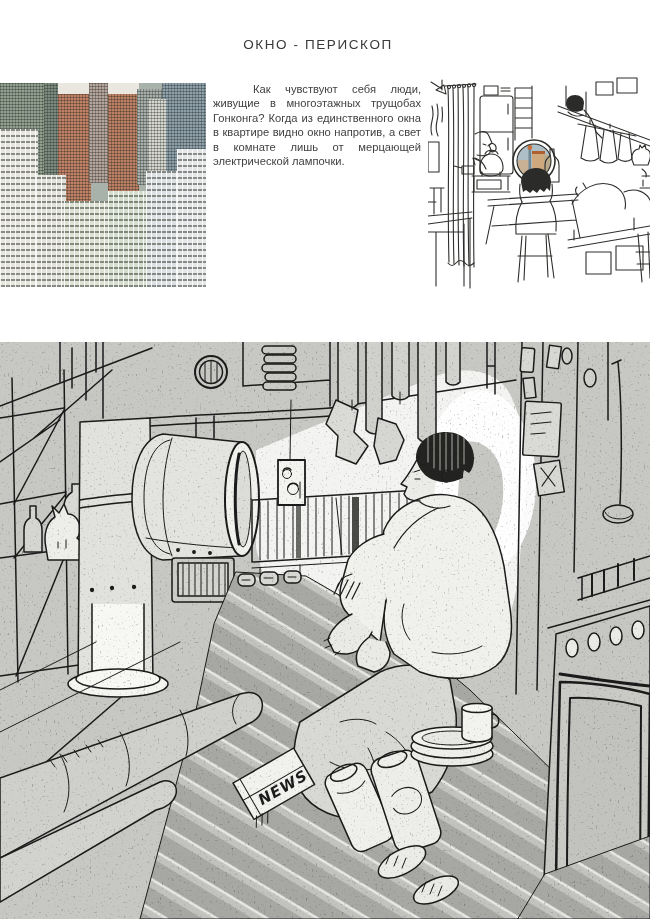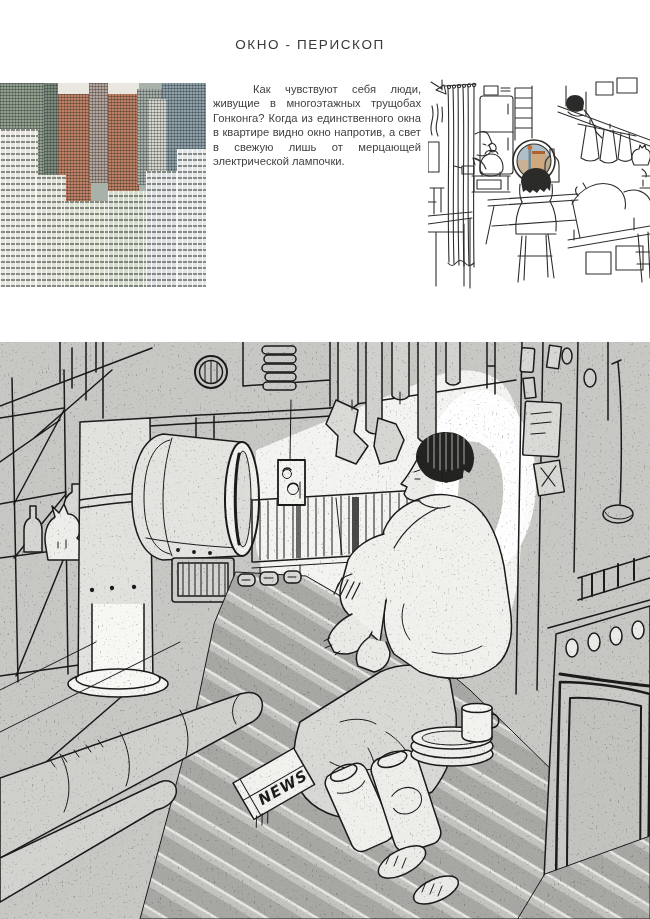--- a/index.html
+++ b/index.html
@@ -1,18 +1,18 @@
 <!DOCTYPE html>
 <html><head>
 <meta charset="utf-8">
 <style>
   html,body{margin:0;padding:0;background:#ffffff;}
   .page{position:relative;width:650px;height:919px;background:#ffffff;overflow:hidden;
         font-family:"Liberation Sans", sans-serif;}
-  .title{position:absolute;left:4px;top:37px;width:612px;text-align:center;
+  .title{position:absolute;left:12px;top:37px;width:612px;text-align:center;
          font-size:13.5px;letter-spacing:1.6px;color:#3a3a3a;font-weight:400;}
   
   .photo{position:absolute;left:0;top:83px;width:206px;height:204px;background:#a9b2aa;overflow:hidden;}
   .tw{position:absolute;}
   .wfine{background-image:
      repeating-linear-gradient(90deg, rgba(20,30,25,.28) 0 1px, transparent 1px 3px),
      repeating-linear-gradient(0deg, rgba(20,30,25,.34) 0 1px, transparent 1px 3px);}
   .wrows{background-image:
      repeating-linear-gradient(90deg, rgba(255,255,255,.85) 0 1px, transparent 1px 5px),
      repeating-linear-gradient(0deg, rgba(45,50,42,.5) 0 2px, transparent 2px 6px);}
@@ -57,21 +57,21 @@
     <div class="tw wfine" id="b8"></div>
     <div class="tw wrows" id="f1"></div>
     <div class="tw wrows" id="f2"></div>
     <div class="tw wrows" id="f3"></div>
     <div class="tw wrows" id="f4"></div>
     <div class="tw wrows" id="f5"></div>
     <div class="tw wrows" id="f6"></div>
   </div>
 
   <div class="textcol">
-    <p>Как чувствуют себя люди, живущие в многоэтажных трущобах Гонконга? Когда из единственного окна в квартире видно окно напротив, а свет в свежую лишь от мерцающей электрической лампочки.</p>
+    <p>Как чувствуют себя люди, живущие в многоэтажных трущобах Гонконга? Когда из единственного окна в квартире видно окно напротив, а свет в комнате лишь от мерцающей электрической лампочки.</p>
   </div>
 
   <svg class="sketch" width="222" height="214" viewBox="0 0 222 214">
     <defs>
         <clipPath id="ph">
           <circle cx="106" cy="85" r="17"></circle>
         </clipPath>
       </defs>
     <g stroke="#2e2e2c" stroke-width="1.1" fill="none" stroke-linecap="round" stroke-linejoin="round">
       <g>

